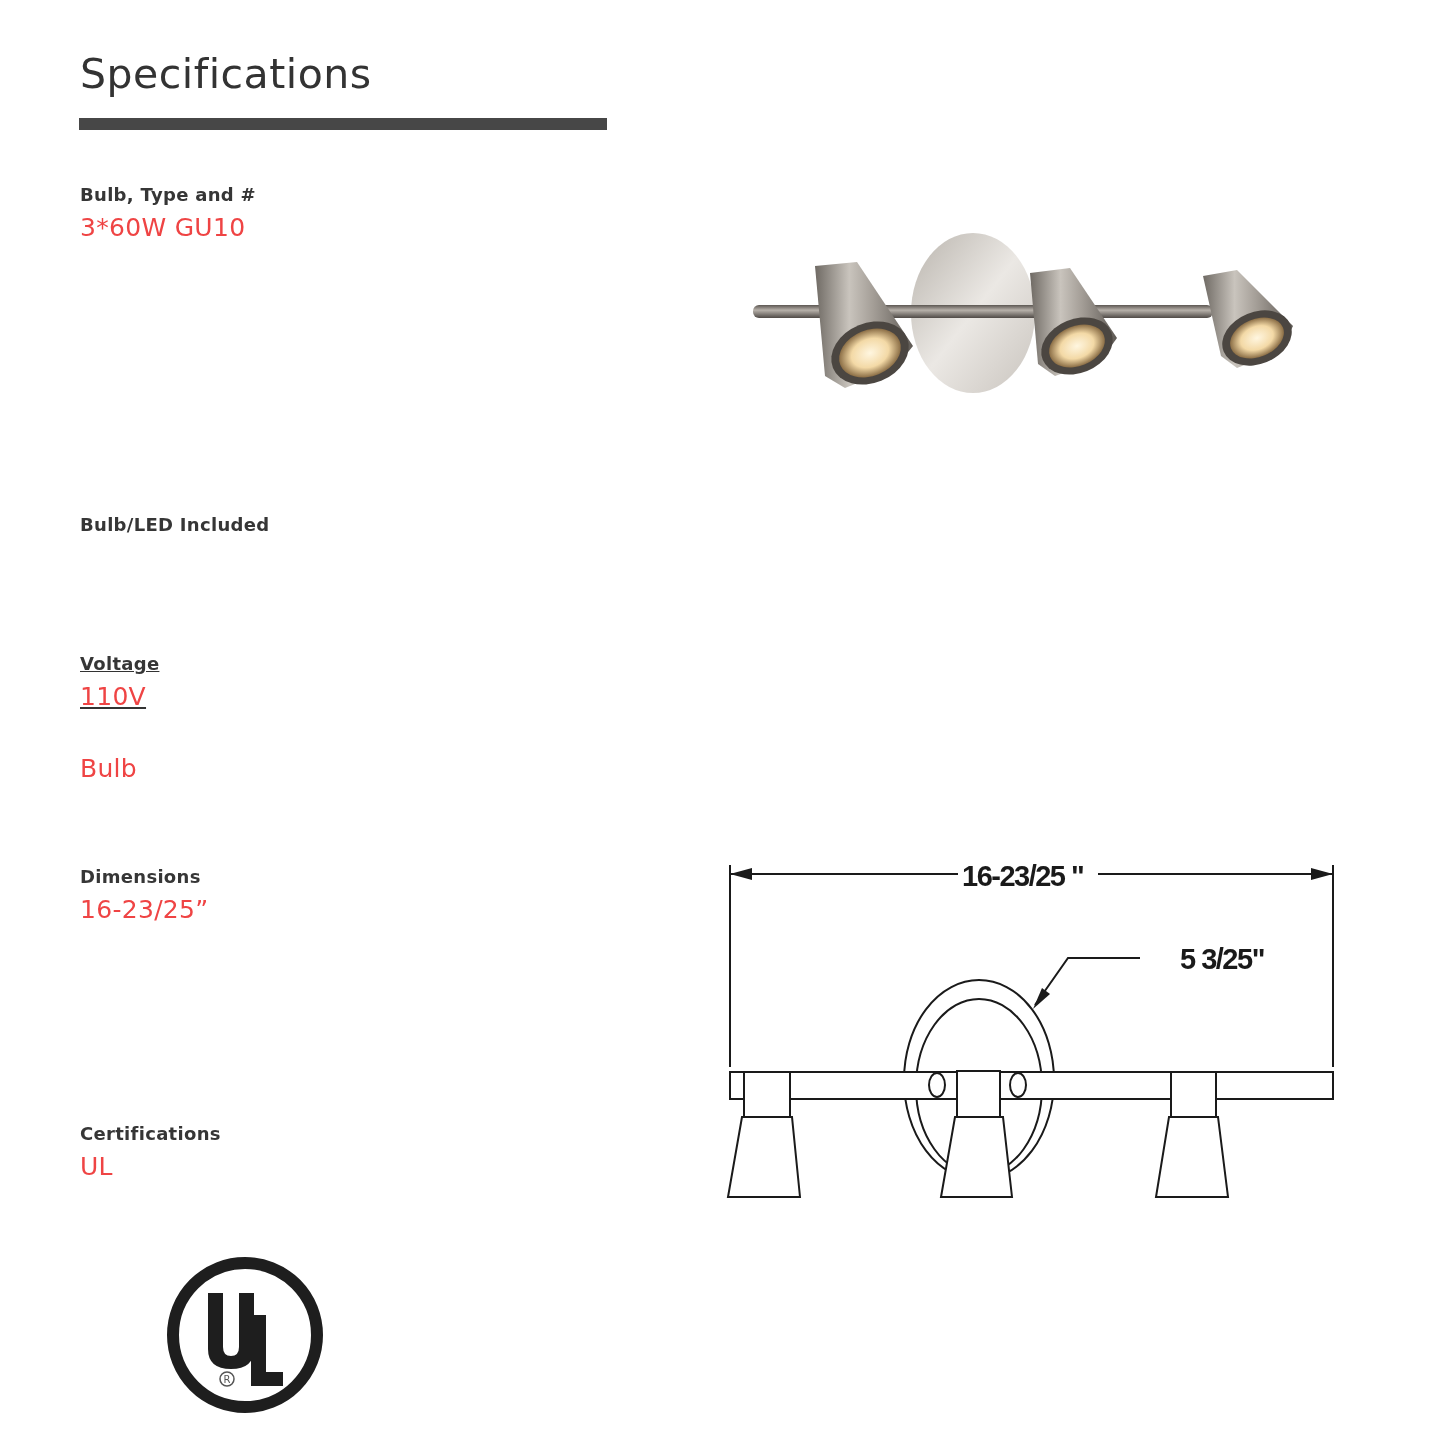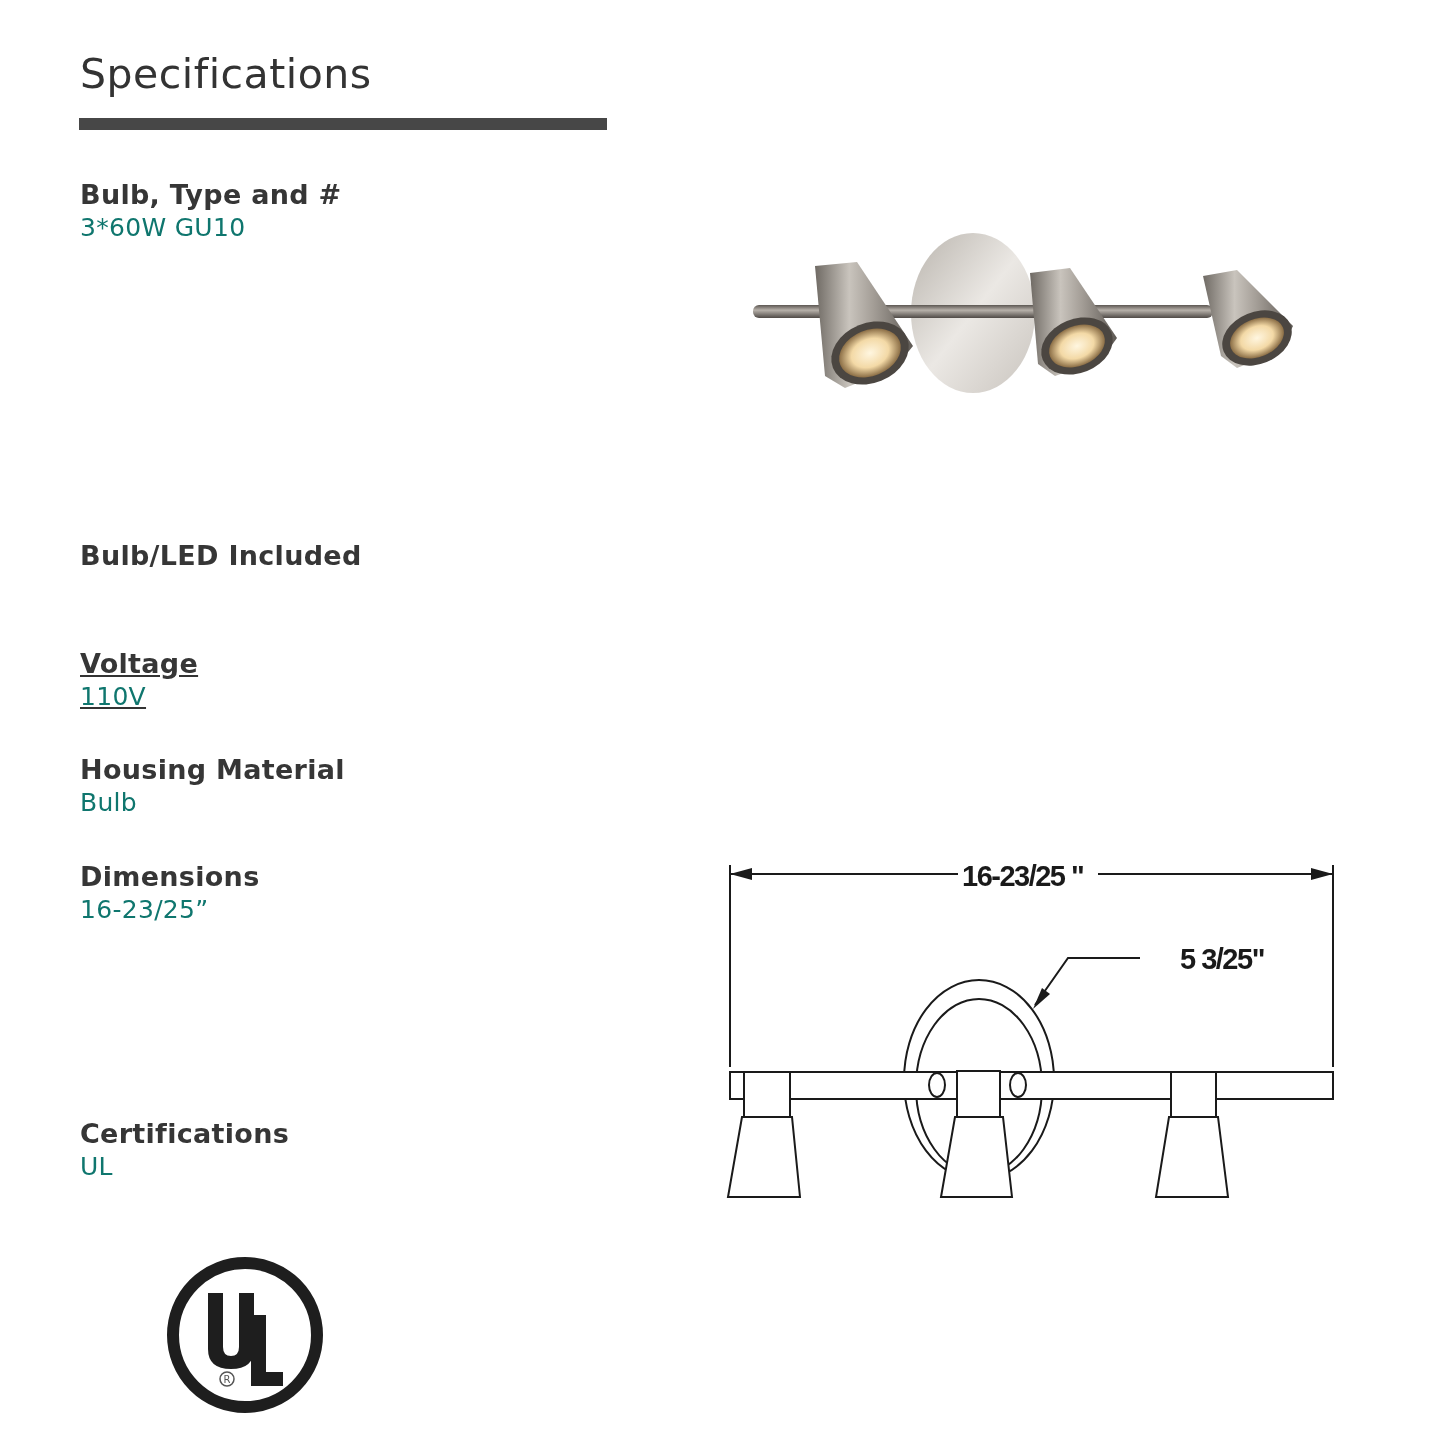--- a/index.html
+++ b/index.html
@@ -3,51 +3,50 @@
   <meta charset="utf-8">
   <style>
     html, body { margin: 0; padding: 0; background: #ffffff; }
     body { width: 1445px; height: 1448px; position: relative; overflow: hidden;
            font-family: "DejaVu Sans", "Liberation Sans", sans-serif; color: #333333; }
     .title { position: absolute; left: 80px; top: 44px; font-size: 41px; font-weight: 500;
              color: #333333; letter-spacing: 0.5px; margin: 0; line-height: 60px; }
     .title-bar { position: absolute; left: 79px; top: 118px; width: 528px; height: 12px;
                  background: #474747; }
     .spec { position: absolute; left: 80px; }
-    .spec-label { font-size: 27px; font-weight: bold; color: #363636; line-height: 34px;
+    .spec-label { font-size: 18px; font-weight: bold; color: #363636; line-height: 34px;
                   letter-spacing: 0.3px; }
-    .spec-value { font-size: 25px; color: #0f766e; line-height: 32px; letter-spacing: 0.3px; }
+    .spec-value { font-size: 25px; color: #ef4444; line-height: 32px; letter-spacing: 0.3px; }
     .photo { position: absolute; left: 745px; top: 228px; width: 560px; height: 170px; }
     .drawing { position: absolute; left: 720px; top: 855px; width: 630px; height: 355px; }
     .dim-label { font-family: "Liberation Sans", "DejaVu Sans", sans-serif; font-weight: bold;
                  font-size: 29px; fill: #1a1a1a; letter-spacing: -1.5px; }
     .ul-logo { position: absolute; left: 165px; top: 1255px; width: 160px; height: 160px; }
   </style>
 </head>
 <body>
 
 <h1 class="title">Specifications</h1>
 <div class="title-bar"></div>
 
 <div class="spec" style="top:178px;">
   <div class="spec-label">Bulb, Type and #</div>
   <div class="spec-value">3*60W GU10</div>
 </div>
 
-<div class="spec" style="top:539px;">
+<div class="spec" style="top:508px;">
   <div class="spec-label">Bulb/LED Included</div>
 </div>
 
 <div class="spec" style="top:647px;text-decoration:underline;">
   <div class="spec-label">Voltage</div>
   <div class="spec-value">110V</div>
 </div>
 
 <div class="spec" style="top:753px;">
-  <div class="spec-label">Housing Material</div>
   <div class="spec-value">Bulb</div>
 </div>
 
 <div class="spec" style="top:860px;">
   <div class="spec-label">Dimensions</div>
   <div class="spec-value">16-23/25”</div>
 </div>
 
 <div class="spec" style="top:1073px;margin-top:44px;">
   <div class="spec-label">Certifications</div>

